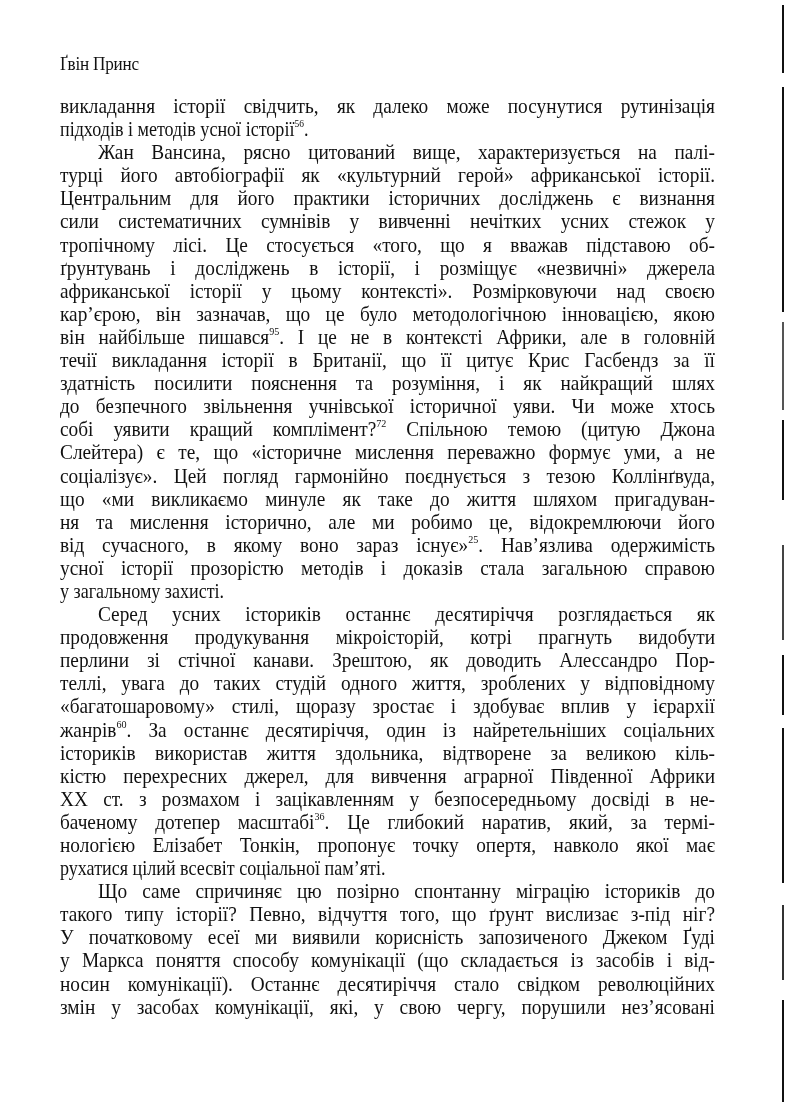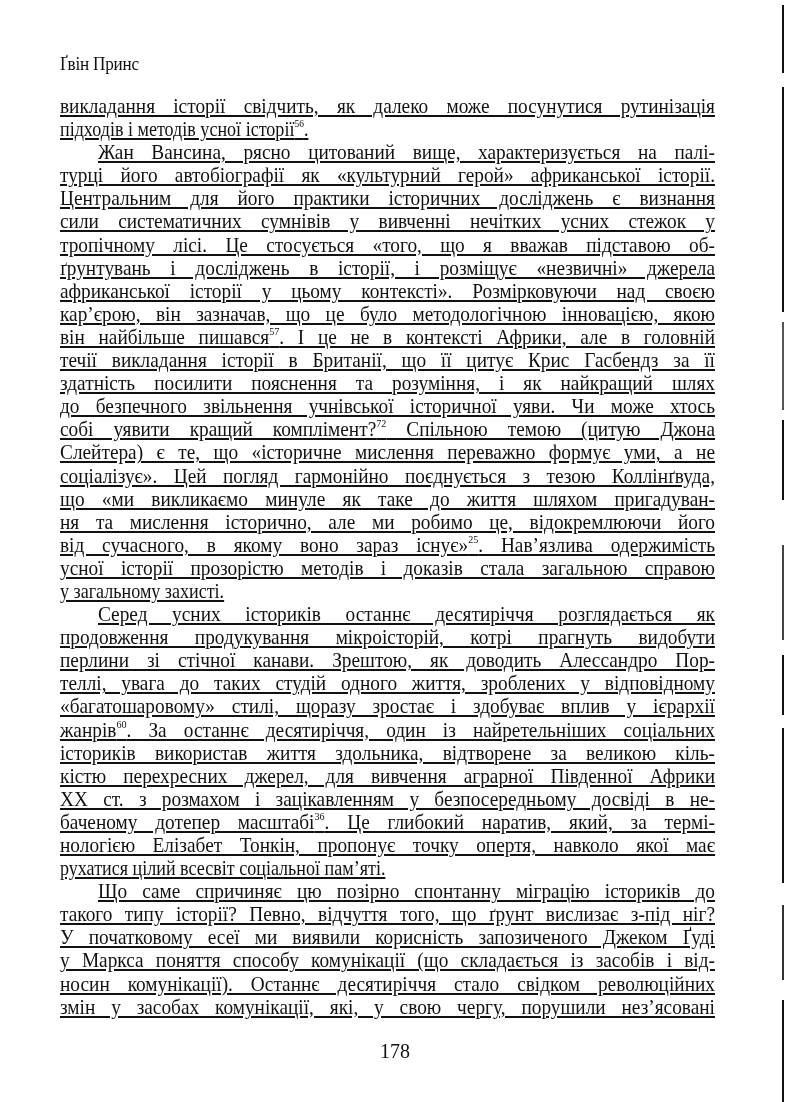--- a/index.html
+++ b/index.html
@@ -30,21 +30,20 @@
       letter-spacing: -0.2px;
       transform: scaleX(0.9);
       transform-origin: left top;
       white-space: nowrap;
     }
     .body-text {
       position: absolute;
       left: 60px;
       top: 95px;
       width: 655px;
-      text-decoration: underline;
     }
     .line {
       height: 23.1px;
       line-height: 23.1px;
       font-size: 21px;
       white-space: nowrap;
       transform-origin: left center;
     }
     .line.justify {
       text-align: justify;
@@ -89,21 +88,21 @@
       <div class="line justify" style="width: 711.957px; padding-left: 0px; box-sizing: border-box; transform: scaleX(0.92);"><span>викладання історії свідчить, як далеко може посунутися рутинізація</span></div>
       <div class="line last" style="transform: scaleX(0.86);"><span>підходів і методів усної історії</span><sup>56</sup><span>.</span></div>
       <div class="line justify indent" style="width: 711.957px; padding-left: 41.3043px; box-sizing: border-box; transform: scaleX(0.92);"><span>Жан Вансина, рясно цитований вище, характеризується на палі-</span></div>
       <div class="line justify" style="width: 711.957px; padding-left: 0px; box-sizing: border-box; transform: scaleX(0.92);"><span>турці його автобіографії як «культурний герой» африканської історії.</span></div>
       <div class="line justify" style="width: 711.957px; padding-left: 0px; box-sizing: border-box; transform: scaleX(0.92);"><span>Центральним для його практики історичних досліджень є визнання</span></div>
       <div class="line justify" style="width: 711.957px; padding-left: 0px; box-sizing: border-box; transform: scaleX(0.92);"><span>сили систематичних сумнівів у вивченні нечітких усних стежок у</span></div>
       <div class="line justify" style="width: 711.957px; padding-left: 0px; box-sizing: border-box; transform: scaleX(0.92);"><span>тропічному лісі. Це стосується «того, що я вважав підставою об-</span></div>
       <div class="line justify" style="width: 711.957px; padding-left: 0px; box-sizing: border-box; transform: scaleX(0.92);"><span>ґрунтувань і досліджень в історії, і розміщує «незвичні» джерела</span></div>
       <div class="line justify" style="width: 711.957px; padding-left: 0px; box-sizing: border-box; transform: scaleX(0.92);"><span>африканської історії у цьому контексті». Розмірковуючи над своєю</span></div>
       <div class="line justify" style="width: 711.957px; padding-left: 0px; box-sizing: border-box; transform: scaleX(0.92);"><span>кар’єрою, він зазначав, що це було методологічною інновацією, якою</span></div>
-      <div class="line justify" style="width: 711.957px; padding-left: 0px; box-sizing: border-box; transform: scaleX(0.92);"><span>він найбільше пишався</span><sup>57</sup><span>. І це не в контексті Африки, але в головній</span></div>
+      <div class="line justify" style="width: 711.957px; padding-left: 0px; box-sizing: border-box; transform: scaleX(0.92);"><span>він найбільше пишався</span><sup>95</sup><span>. І це не в контексті Африки, але в головній</span></div>
       <div class="line justify" style="width: 711.957px; padding-left: 0px; box-sizing: border-box; transform: scaleX(0.92);"><span>течії викладання історії в Британії, що її цитує Крис Гасбендз за її</span></div>
       <div class="line justify" style="width: 711.957px; padding-left: 0px; box-sizing: border-box; transform: scaleX(0.92);"><span>здатність посилити пояснення та розуміння, і як найкращий шлях</span></div>
       <div class="line justify" style="width: 711.957px; padding-left: 0px; box-sizing: border-box; transform: scaleX(0.92);"><span>до безпечного звільнення учнівської історичної уяви. Чи може хтось</span></div>
       <div class="line justify" style="width: 711.957px; padding-left: 0px; box-sizing: border-box; transform: scaleX(0.92);"><span>собі уявити кращий комплімент?</span><sup>72</sup><span> Спільною темою (цитую Джона</span></div>
       <div class="line justify" style="width: 711.957px; padding-left: 0px; box-sizing: border-box; transform: scaleX(0.92);"><span>Слейтера) є те, що «історичне мислення переважно формує уми, а не</span></div>
       <div class="line justify" style="width: 711.957px; padding-left: 0px; box-sizing: border-box; transform: scaleX(0.92);"><span>соціалізує». Цей погляд гармонійно поєднується з тезою Коллінґвуда,</span></div>
       <div class="line justify" style="width: 711.957px; padding-left: 0px; box-sizing: border-box; transform: scaleX(0.92);"><span>що «ми викликаємо минуле як таке до життя шляхом пригадуван-</span></div>
       <div class="line justify" style="width: 711.957px; padding-left: 0px; box-sizing: border-box; transform: scaleX(0.92);"><span>ня та мислення історично, але ми робимо це, відокремлюючи його</span></div>
       <div class="line justify" style="width: 711.957px; padding-left: 0px; box-sizing: border-box; transform: scaleX(0.92);"><span>від сучасного, в якому воно зараз існує»</span><sup>25</sup><span>. Нав’язлива одержимість</span></div>
       <div class="line justify" style="width: 711.957px; padding-left: 0px; box-sizing: border-box; transform: scaleX(0.92);"><span>усної історії прозорістю методів і доказів стала загальною справою</span></div>
@@ -121,21 +120,20 @@
       <div class="line justify" style="width: 711.957px; padding-left: 0px; box-sizing: border-box; transform: scaleX(0.92);"><span>нологією Елізабет Тонкін, пропонує точку опертя, навколо якої має</span></div>
       <div class="line last" style="transform: scaleX(0.86);"><span>рухатися цілий всесвіт соціальної пам’яті.</span></div>
       <div class="line justify indent" style="width: 711.957px; padding-left: 41.3043px; box-sizing: border-box; transform: scaleX(0.92);"><span>Що саме спричиняє цю позірно спонтанну міграцію істориків до</span></div>
       <div class="line justify" style="width: 711.957px; padding-left: 0px; box-sizing: border-box; transform: scaleX(0.92);"><span>такого типу історії? Певно, відчуття того, що ґрунт вислизає з-під ніг?</span></div>
       <div class="line justify" style="width: 711.957px; padding-left: 0px; box-sizing: border-box; transform: scaleX(0.92);"><span>У початковому есеї ми виявили корисність запозиченого Джеком Ґуді</span></div>
       <div class="line justify" style="width: 711.957px; padding-left: 0px; box-sizing: border-box; transform: scaleX(0.92);"><span>у Маркса поняття способу комунікації (що складається із засобів і від-</span></div>
       <div class="line justify" style="width: 711.957px; padding-left: 0px; box-sizing: border-box; transform: scaleX(0.92);"><span>носин комунікації). Останнє десятиріччя стало свідком революційних</span></div>
       <div class="line justify" style="width: 711.957px; padding-left: 0px; box-sizing: border-box; transform: scaleX(0.92);"><span>змін у засобах комунікації, які, у свою чергу, порушили нез’ясовані</span></div>
     </div>
 
-  <div class="folio">178</div>
 
   <div class="edge" style="top:5px;height:68px;"></div>
   <div class="edge" style="top:87px;height:225px;"></div>
   <div class="edge" style="top:322px;height:88px;background:#555;"></div>
   <div class="edge" style="top:420px;height:80px;"></div>
   <div class="edge" style="top:545px;height:95px;background:#444;"></div>
   <div class="edge" style="top:655px;height:60px;"></div>
   <div class="edge" style="top:728px;height:155px;"></div>
   <div class="edge" style="top:905px;height:75px;background:#333;"></div>
   <div class="edge" style="top:1000px;height:102px;"></div>

